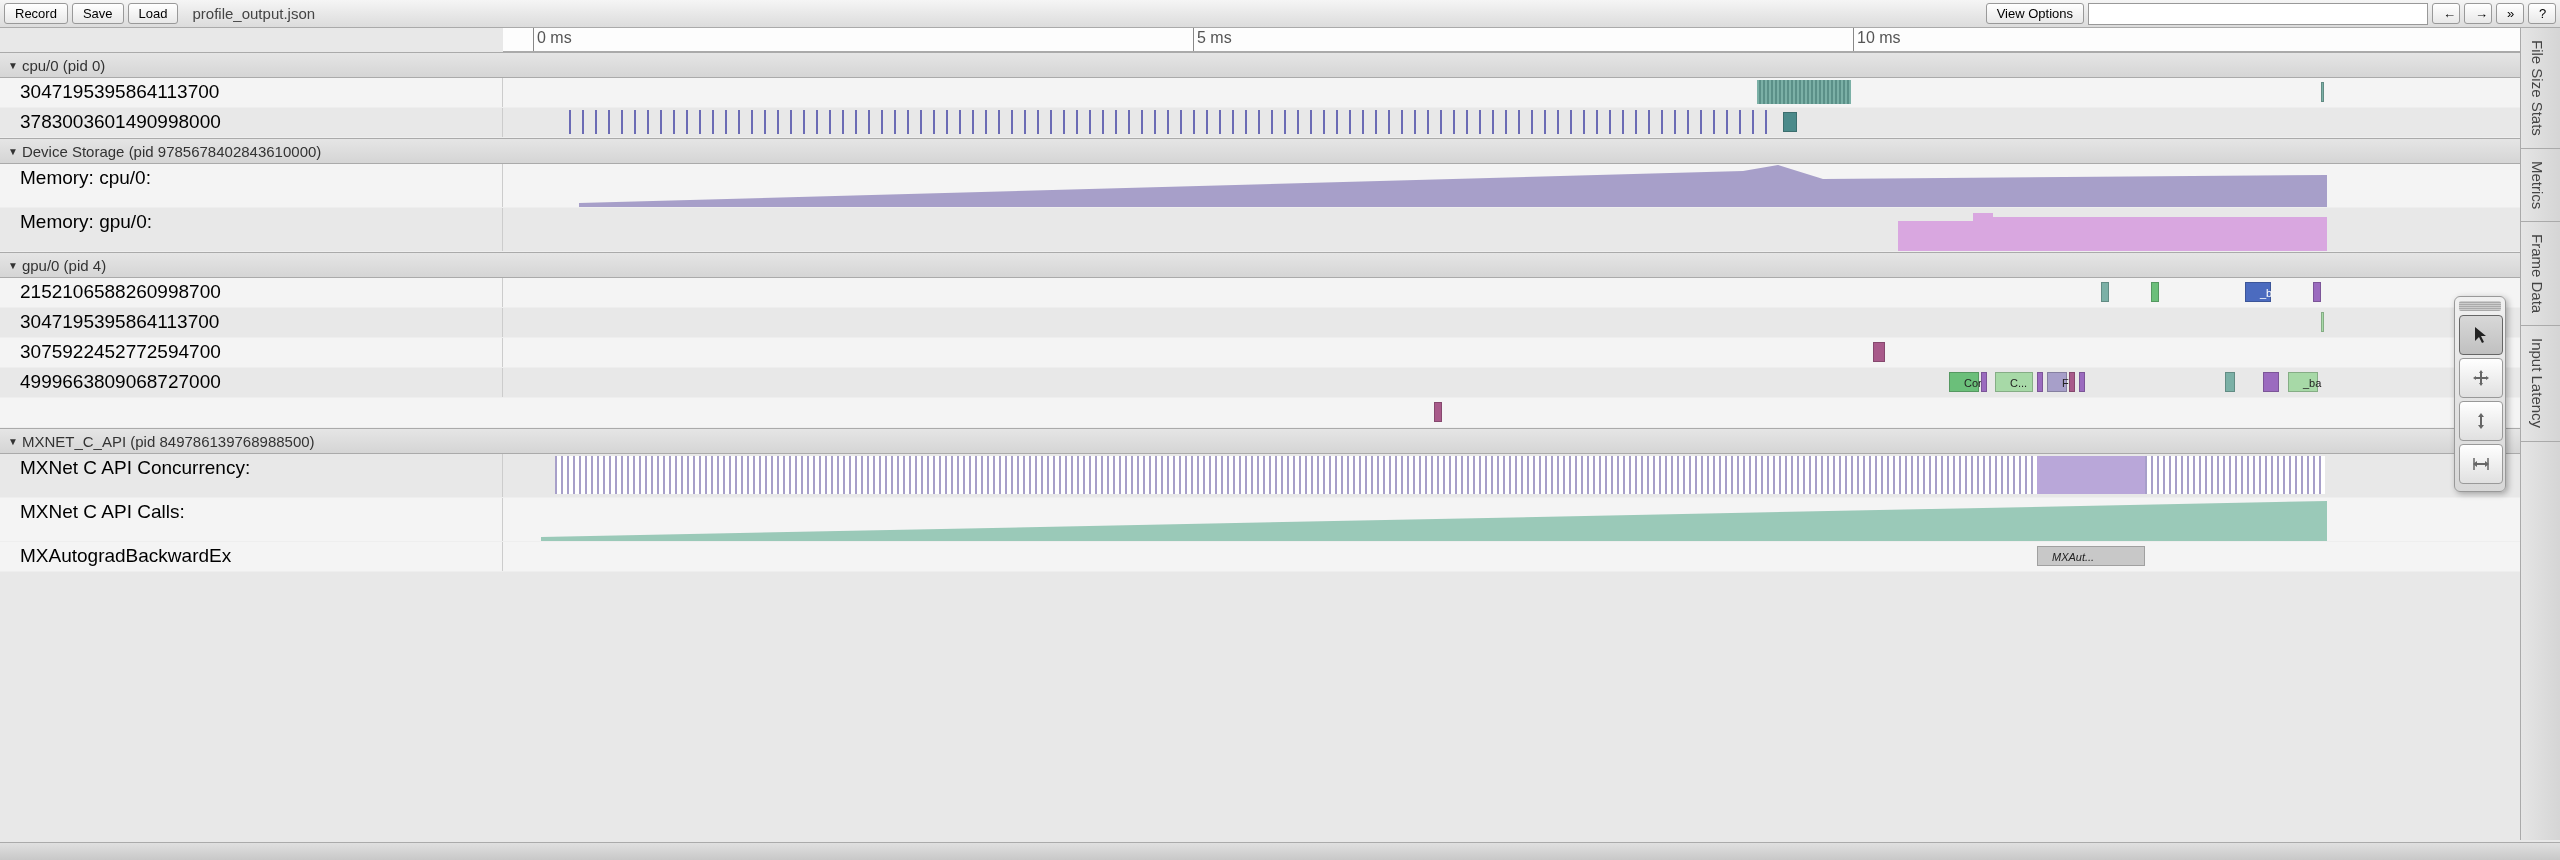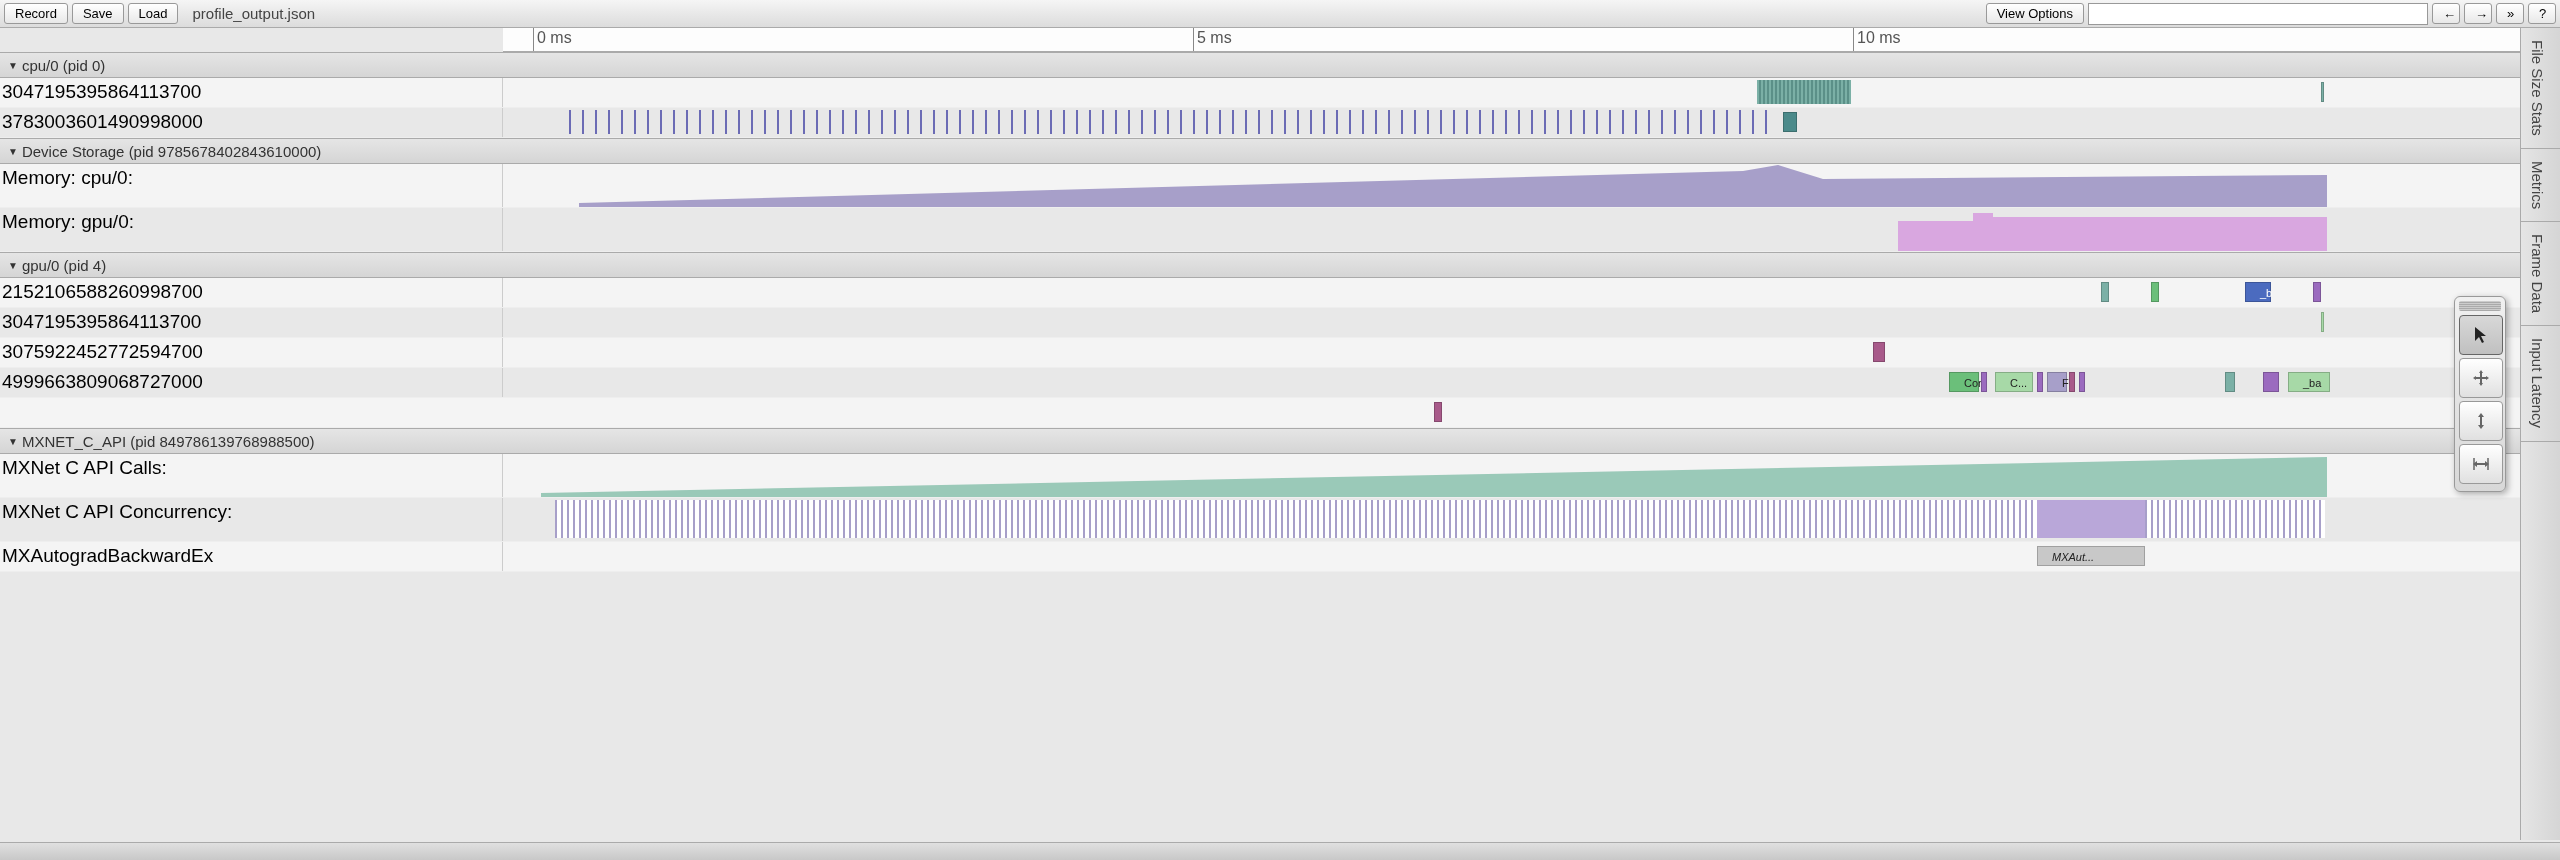--- a/index.html
+++ b/index.html
@@ -101,21 +101,21 @@
   border-bottom: 1px solid #eee;
 }
 .track-row.alt { background: #f4f4f4; }
 .track-row.tall { height: 44px; }
 .track-label {
   width: 503px;
   flex-shrink: 0;
   font-size: 19px;
   line-height: 28px;
   color: #000;
-  padding-left: 2px;
+  padding-left: 20px;
   border-right: 1px solid #ccc;
   white-space: nowrap;
   overflow: hidden;
 }
 .track-content {
   flex: 1;
   position: relative;
   overflow: hidden;
 }
 
@@ -429,48 +429,48 @@
   <div class="track-row">
     <div class="track-label">4999663809068727000</div>
     <div class="track-content">
       <div class="ev c-green" style="left:1446px;width:30px"><span class="ev-label">Con</span></div>
       <div class="ev c-purple" style="left:1478px;width:6px"></div>
       <div class="ev c-ltgreen" style="left:1492px;width:38px"><span class="ev-label">C...</span></div>
       <div class="ev c-purple" style="left:1534px;width:6px"></div>
       <div class="ev c-lav" style="left:1544px;width:20px"><span class="ev-label">Fu</span></div>
       <div class="ev c-plum" style="left:1566px;width:6px"></div>
       <div class="ev c-purple" style="left:1576px;width:6px"></div>
-      <div class="ev c-ltgreen" style="left:1785px;width:42px"><span class="ev-label">_ba</span></div>
+      <div class="ev c-ltgreen" style="left:1785px;width:30px"><span class="ev-label">_ba</span></div>
       <div class="ev c-teal" style="left:1722px;width:10px"></div>
       <div class="ev c-purple" style="left:1760px;width:16px"></div>
     </div>
   </div>
   <div class="track-row alt">
     <div class="track-content">
       <div class="ev c-plum" style="left:1434px;width:8px"></div>
     </div>
   </div>
 
   <div class="group-header">
     <span class="disclosure">▼</span>
     <span>MXNET_C_API (pid 849786139768988500)</span>
   </div>
+  <div class="track-row tall">
+    <div class="track-label">MXNet C API Concurrency:</div>
+    <div class="track-content">
+      <div style="position:absolute;left:52px;top:2px;height:38px;width:1770px;background:repeating-linear-gradient(90deg,#a79fc9,#a79fc9 2px,#fff 2px,#fff 6px)"></div>
+      <div style="position:absolute;left:1534px;top:2px;height:38px;width:108px;background:#b9a7d9"></div>
+    </div>
+  </div>
   <div class="track-row alt tall">
     <div class="track-label">MXNet C API Calls:</div>
     <div class="track-content">
       <svg class="area" width="100%" height="44" preserveAspectRatio="none" viewBox="0 0 2017 44">
         <polygon fill="#9ac9b8" points="38,40 1824,4 1824,44 38,44"></polygon>
       </svg>
-    </div>
-  </div>
-  <div class="track-row tall">
-    <div class="track-label">MXNet C API Concurrency:</div>
-    <div class="track-content">
-      <div style="position:absolute;left:52px;top:2px;height:38px;width:1770px;background:repeating-linear-gradient(90deg,#a79fc9,#a79fc9 2px,#fff 2px,#fff 6px)"></div>
-      <div style="position:absolute;left:1534px;top:2px;height:38px;width:108px;background:#b9a7d9"></div>
     </div>
   </div>
   <div class="track-row alt">
     <div class="track-label">MXAutogradBackwardEx</div>
     <div class="track-content">
       <div class="ev c-grey" style="left:1534px;width:108px"><span class="ev-label" style="font-style:italic">MXAut...</span></div>
     </div>
   </div>
 
 </div>

